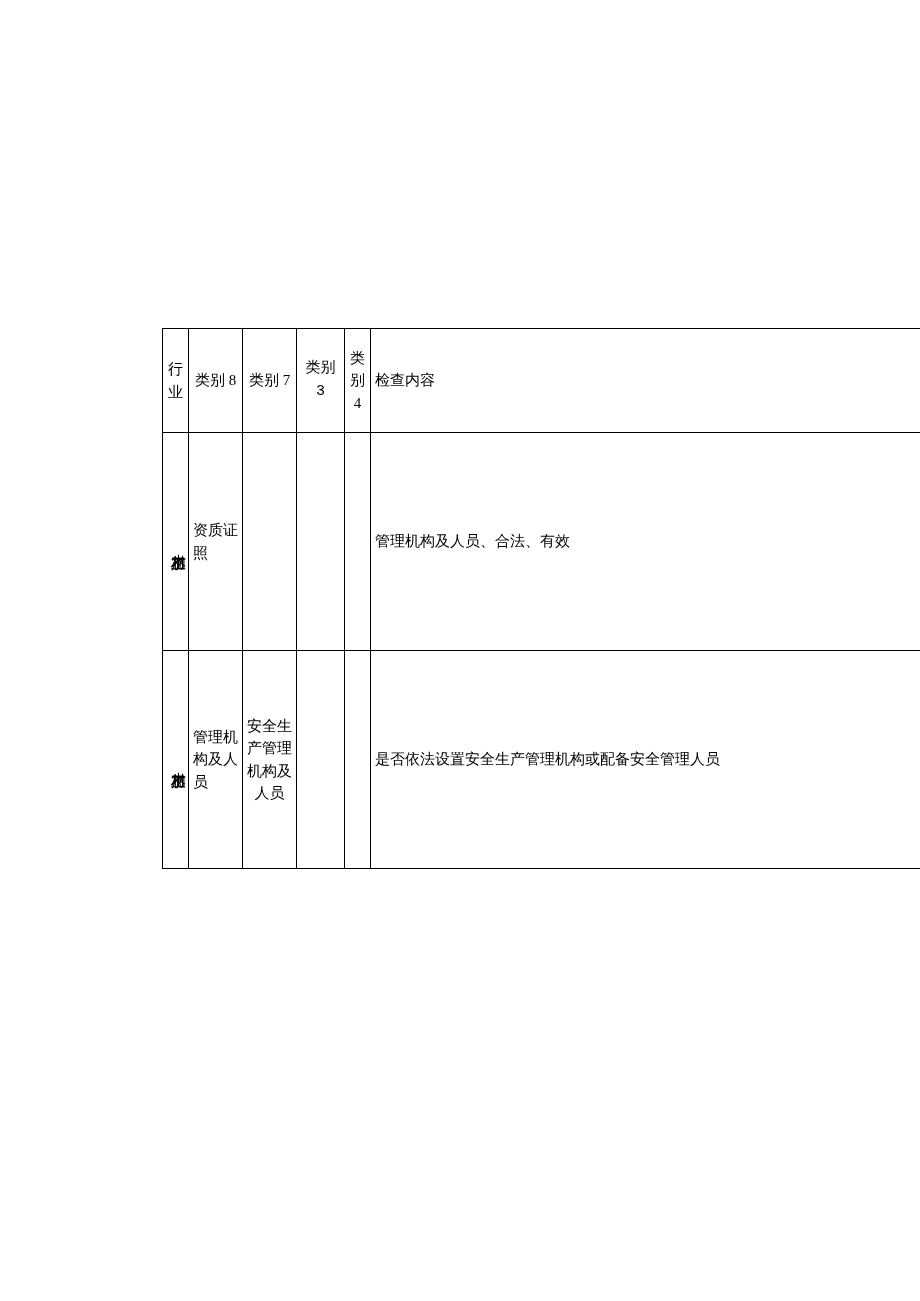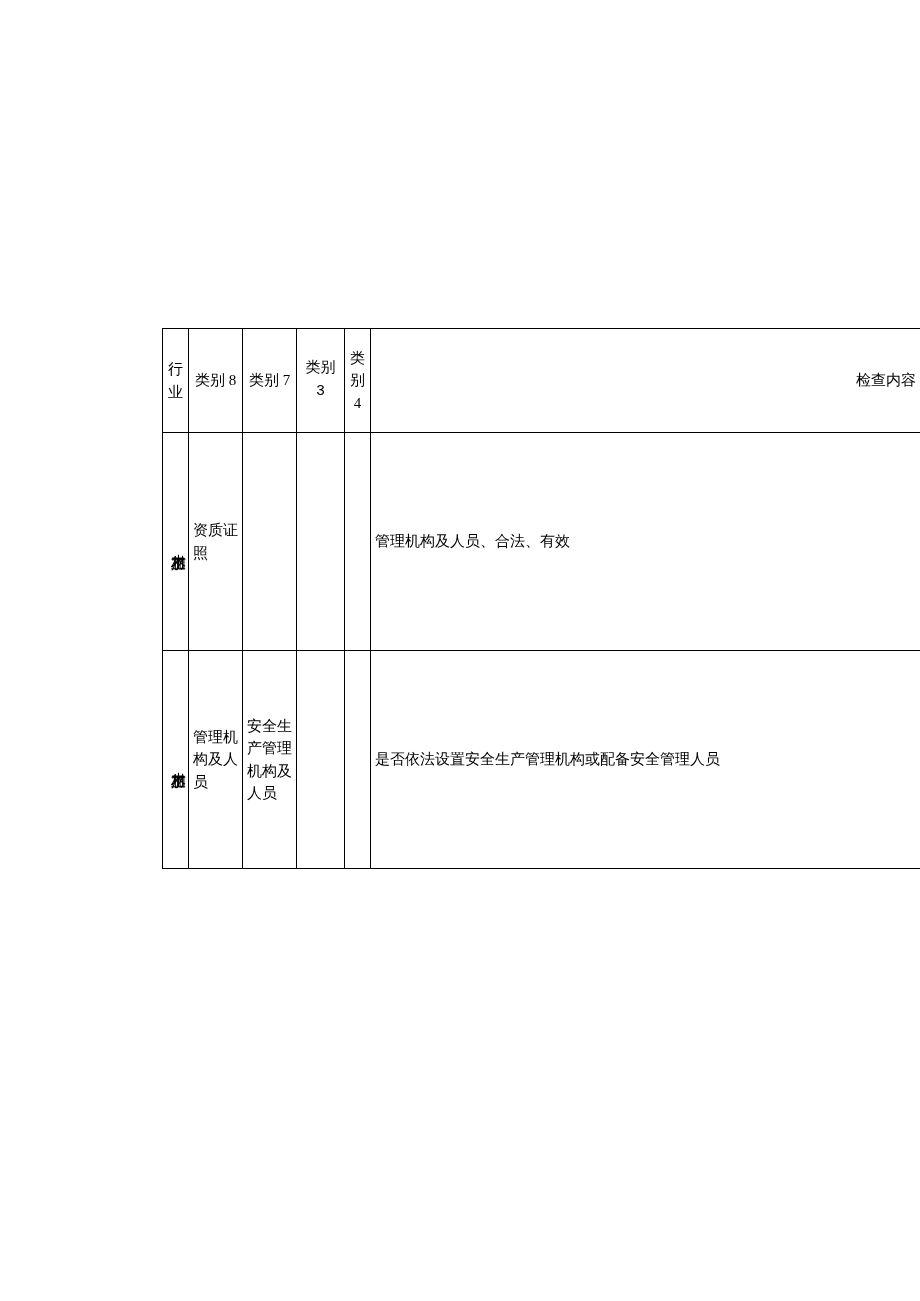--- a/index.html
+++ b/index.html
@@ -26,27 +26,27 @@
     th, td {
       border: 1px solid #000;
       padding: 4px 4px;
       vertical-align: middle;
       text-align: left;
       font-weight: normal;
       line-height: 1.5;
     }
     th.col-industry, td.col-industry { width: 26px; text-align: center; }
     th.col-cat1, td.col-cat1 { width: 54px; }
-    th.col-cat2, td.col-cat2 { width: 54px; }
+    th.col-cat2, td.col-cat2 { width: 54px; text-align: center; }
     th.col-cat3, td.col-cat3 { width: 48px; font-family: Liberation Mono, monospace; }
     th.col-cat4, td.col-cat4 { width: 26px; text-align: center; }
     th.col-content, td.col-content { width: auto; border-right: none; }
     thead tr { height: 104px; }
     tbody tr { height: 218px; }
-    th.col-content { text-align: right; }
+    th.col-content { text-align: left; }
     .vert {
       writing-mode: vertical-rl;
       text-orientation: upright;
       letter-spacing: 1px;
       display: inline-block;
     }
     th.col-industry, th.col-cat1, th.col-cat2, th.col-cat3, th.col-cat4 {
       text-align: center;
     }
     td.col-cat3, td.col-cat4 { }

